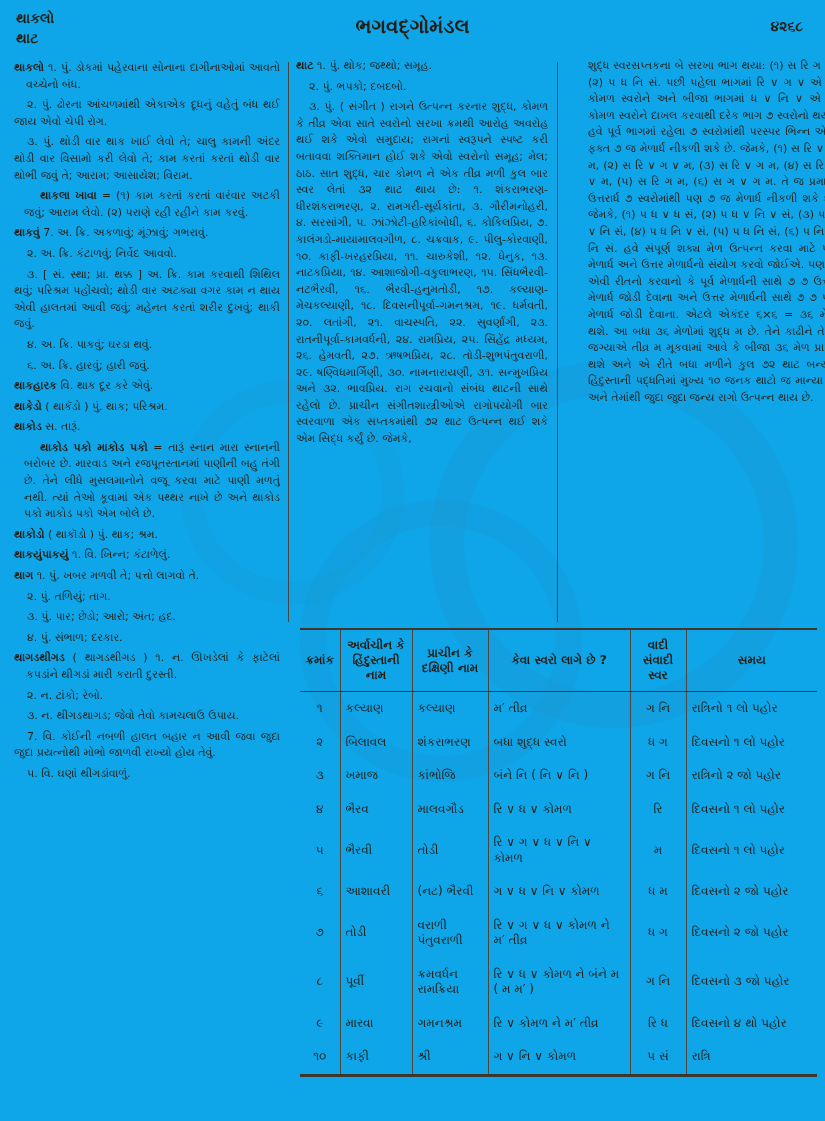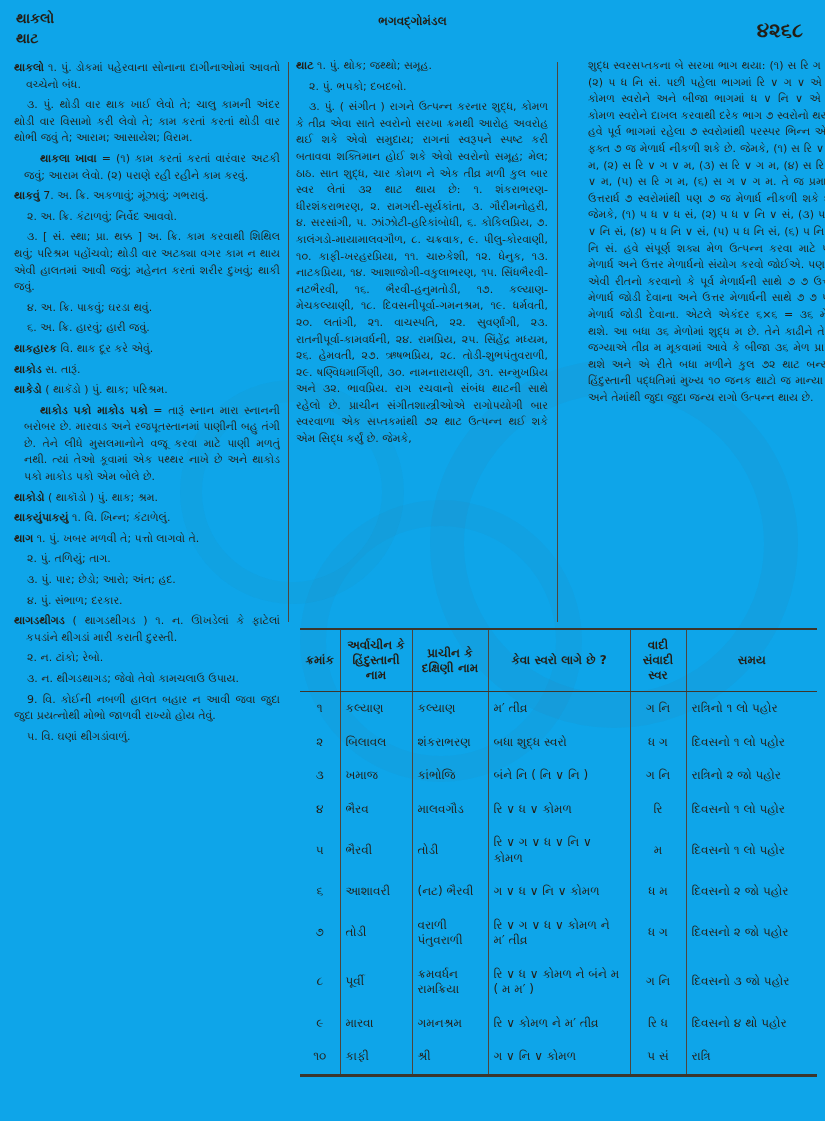--- a/index.html
+++ b/index.html
@@ -14,22 +14,22 @@
     background:#0ea5e9;
     overflow:hidden;
   }
   
   .wm{position:absolute;border-radius:50%;pointer-events:none;}
   .wm1{left:430px;top:360px;width:300px;height:300px;border:34px solid rgba(90,85,70,0.05);}
   .wm2{left:300px;top:500px;width:230px;height:230px;border:26px solid rgba(90,85,70,0.04);}
   .wm3{left:180px;top:380px;width:180px;height:180px;border:22px solid rgba(90,85,70,0.035);}
 
   .hdr-left{position:absolute;left:16px;top:8px;font-weight:bold;font-size:14px;line-height:20px;}
-  .hdr-title{position:absolute;left:0;right:0;top:14px;text-align:center;font-weight:bold;font-size:12px;}
-  .hdr-page{position:absolute;right:22px;top:18px;font-weight:bold;font-size:20px;}
+  .hdr-title{position:absolute;left:0;right:0;top:14px;text-align:center;font-weight:bold;font-size:20px;}
+  .hdr-page{position:absolute;right:22px;top:18px;font-weight:bold;font-size:14px;}
 
   .col{position:absolute;text-align:justify;font-size:11px;line-height:16.6px;overflow:hidden;}
   .col p{margin:0 0 4px 0;}
   .col b{font-weight:bold;}
   .e0{padding-left:12px;text-indent:-12px;}
   .e1{text-indent:13px;}
   .e2{padding-left:10px;text-indent:16px;}
   .col1{left:14px;top:60px;width:266px;height:1030px;}
   .col2{left:296px;top:58px;width:252px;height:566px;}
   .col3{left:588px;top:58px;width:248px;height:566px;}
@@ -60,41 +60,42 @@
     <div>થાટ</div>
   </div>
   <div class="hdr-title">ભગવદ્ગોમંડલ</div>
   <div class="hdr-page">૪૨૬૮</div>
 
   <div class="vrule vrule1"></div>
   <div class="vrule vrule2"></div>
 
   <div class="col col1">
     <p class="e0"><b>થાકલો</b> <span>૧. પું. ડોકમાં પહેરવાના સોનાના દાગીનાઓમાં આવતો વચ્ચેનો બંધ.</span></p>
+    <p class="e1"><span>૨. પું. ઢોરના આંચળમાંથી એકાએક દૂધનું વહેતું બંધ થઈ જાય એવો ચેપી રોગ.</span></p>
     <p class="e1"><span>૩. પું. થોડી વાર થાક ખાઈ લેવો તે; ચાલુ કામની અંદર થોડી વાર વિસામો કરી લેવો તે; કામ કરતાં કરતાં થોડી વાર થોભી જવું તે; આરામ; આસાયેશ; વિરામ.</span></p>
     <p class="e2"><b>થાકલા ખાવા</b> <span>= (૧) કામ કરતાં કરતાં વારંવાર અટકી જવું; આરામ લેવો. (૨) પરાણે રહી રહીને કામ કરવું.</span></p>
     <p class="e0"><b>થાકવું</b> <span>7. અ. ક્રિ. અકળાવું; મૂંઝાવું; ગભરાવું.</span></p>
     <p class="e1"><span>૨. અ. ક્રિ. કંટાળવું; નિર્વેદ આવવો.</span></p>
     <p class="e1"><span>૩. [ સં. સ્થા; પ્રા. થક્ક ] અ. ક્રિ. કામ કરવાથી શિથિલ થવું; પરિશ્રમ પહોંચવો; થોડી વાર અટક્યા વગર કામ ન થાય એવી હાલતમાં આવી જવું; મહેનત કરતાં શરીર દુખવું; થાકી જવું.</span></p>
     <p class="e1"><span>૪. અ. ક્રિ. પાકવું; ઘરડા થવું.</span></p>
     <p class="e1"><span>૬. અ. ક્રિ. હારવું; હારી જવું.</span></p>
     <p class="e0"><b>થાકહારક</b> <span>વિ. થાક દૂર કરે એવું.</span></p>
+    <p class="e0"><b>થાકેડો</b> <span>( થાકૅડો ) પું. થાક; પરિશ્રમ.</span></p>
     <p class="e0"><b>થાકોડ</b> <span>સ. તારૂં.</span></p>
-    <p class="e0"><b>થાકેડો</b> <span>( થાકૅડો ) પું. થાક; પરિશ્રમ.</span></p>
     <p class="e2"><b>થાકોડ પકો માકોડ પકો</b> <span>= તારૂં સ્નાન મારા સ્નાનની બરોબર છે. મારવાડ અને રજપૂતસ્તાનમાં પાણીની બહુ તંગી છે. તેને લીધે મુસલમાનોને વજૂ કરવા માટે પાણી મળતું નથી. ત્યાં તેઓ કૂવામાં એક પથ્થર નાખે છે અને થાકોડ પકો માકોડ પકો એમ બોલે છે.</span></p>
     <p class="e0"><b>થાકોડો</b> <span>( થાકૉડો ) પું. થાક; શ્રમ.</span></p>
     <p class="e0"><b>થાકયુંપાકયું</b> <span>૧. વિ. ખિન્ન; કંટાળેલું.</span></p>
     <p class="e0"><b>થાગ</b> <span>૧. પું. ખબર મળવી તે; પત્તો લાગવો તે.</span></p>
     <p class="e1"><span>૨. પું. તળિયું; તાગ.</span></p>
     <p class="e1"><span>૩. પું. પાર; છેડો; આરો; અંત; હદ.</span></p>
     <p class="e1"><span>૪. પું. સંભાળ; દરકાર.</span></p>
     <p class="e0"><b>થાગડથીગડ</b> <span>( થાગડથીગડ ) ૧. ન. ઊખડેલાં કે ફાટેલાં કપડાંને થીગડાં મારી કરાતી દુરસ્તી.</span></p>
     <p class="e1"><span>૨. ન. ટાંકો; રેબો.</span></p>
     <p class="e1"><span>૩. ન. થીગડથાગડ; જેવો તેવો કામચલાઉ ઉપાય.</span></p>
-    <p class="e1"><span>9. વિ. કોઈની નબળી હાલત બહાર ન આવી જવા જુદા જુદા પ્રયત્નોથી મોભો જાળવી રાખ્યો હોય તેવું.</span></p>
+    <p class="e1"><span>7. વિ. કોઈની નબળી હાલત બહાર ન આવી જવા જુદા જુદા પ્રયત્નોથી મોભો જાળવી રાખ્યો હોય તેવું.</span></p>
     <p class="e1"><span>૫. વિ. ઘણાં થીગડાંવાળું.</span></p>
   </div>
 
   <div class="col col2">
     <p class="e0"><b>થાટ</b> <span>૧. પું. થોક; જથ્થો; સમૂહ.</span></p>
     <p class="e1"><span>૨. પું. ભપકો; દબદબો.</span></p>
     <p class="e1"><span>૩. પું. ( સંગીત ) રાગને ઉત્પન્ન કરનાર શુદ્ધ, કોમળ કે તીવ્ર એવા સાતે સ્વરોનો સરખા ક્રમથી આરોહ અવરોહ થઈ શકે એવો સમુદાય; રાગનાં સ્વરૂપને સ્પષ્ટ કરી બતાવવા શક્તિમાન હોઈ શકે એવો સ્વરોનો સમૂહ; મેલ; ઠાઠ. સાત શુદ્ધ, ચાર કોમળ ને એક તીવ્ર મળી કુલ બાર સ્વર લેતાં ૩૨ થાટ થાય છે: ૧. શંકરાભરણ-ધીરશંકરાભરણ, ૨. રામગરી-સૂર્યકાંતા, ૩. ગૌરીમનોહરી, ૪. સરસાંગી, ૫. ઝાંઝોટી-હરિકાંબોધી, ૬. કોકિલપ્રિય, ૭. કાલંગડો-માયામાલવગૌળ, ૮. ચક્રવાક, ૯. પીલુ-કોરવાણી, ૧૦. કાફી-ખરહરપ્રિયા, ૧૧. ચારુકેશી, ૧૨. ધેનુક, ૧૩. નાટકપ્રિયા, ૧૪. આશાજોગી-વકુલાભરણ, ૧૫. સિંધભૈરવી-નટભૈરવી, ૧૬. ભૈરવી-હનુમતોડી, ૧૭. કલ્યાણ-મેચકલ્યાણી, ૧૮. દિવસનીપૂર્વા-ગમનશ્રમ, ૧૯. ધર્મવતી, ૨૦. લતાંગી, ૨૧. વાચસ્પતિ, ૨૨. સુવર્ણાંગી, ૨૩. રાતનીપૂર્વા-કામવર્ધની, ૨૪. રામપ્રિય, ૨૫. સિંહેંદ્ર મધ્યમ, ૨૬. હેમવતી, ૨૭. ઋષભપ્રિય, ૨૮. તોડી-શુભપંતુવરાળી, ૨૯. ષણ્વિધમાર્ગિણી, ૩૦. નામનારાયણી, ૩૧. સન્મુખપ્રિય અને ૩૨. ભાવપ્રિય. રાગ રચવાનો સંબંધ થાટની સાથે રહેલો છે. પ્રાચીન સંગીતશાસ્ત્રીઓએ રાગોપયોગી બાર સ્વરવાળા એક સપ્તકમાંથી ૭૨ થાટ ઉત્પન્ન થઈ શકે એમ સિદ્ધ કર્યું છે. જેમકે,</span></p>
   </div>
 
   <div class="col col3">

